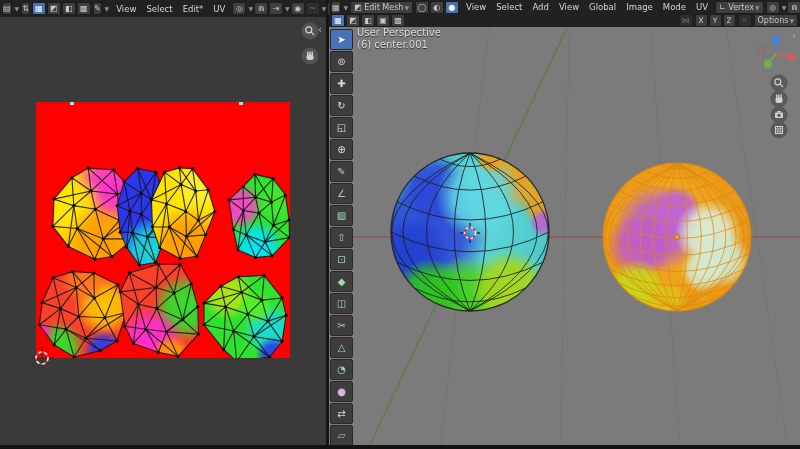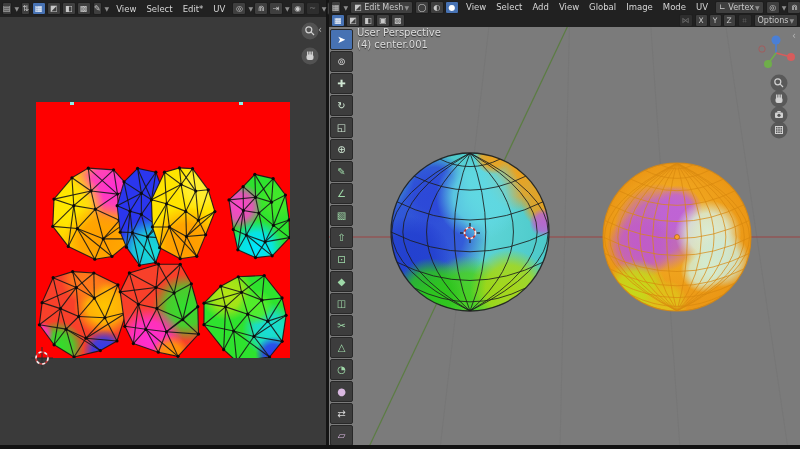--- a/index.html
+++ b/index.html
@@ -1071,20 +1071,20 @@
         <div class="tool" style="color: rgb(159, 217, 168);">✂</div>
         <div class="tool" style="color: rgb(159, 217, 168);">△</div>
         <div class="tool" style="color: rgb(159, 217, 168);">◔</div>
         <div class="tool" style="color: rgb(217, 184, 224);">●</div>
         <div class="tool" style="color: rgb(217, 217, 217);">⇄</div>
         <div class="tool" style="color: rgb(217, 184, 224);">▱</div>
       </div>
 
     <div class="vp-text">
       <div>User Perspective</div>
-      <div>(4) center.001</div>
+      <div>(6) center.001</div>
     </div>
 
     <div class="collapse-arrow" style="left:463px;top:30px">‹</div>
   </div>
 
   <div class="win-bottom"></div>
 </div>
 
 </body></html>

